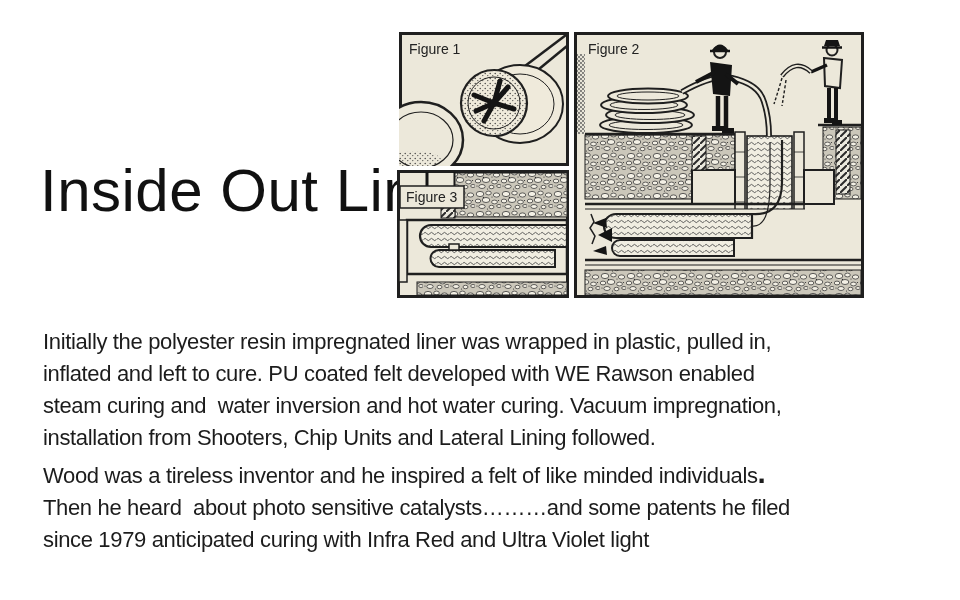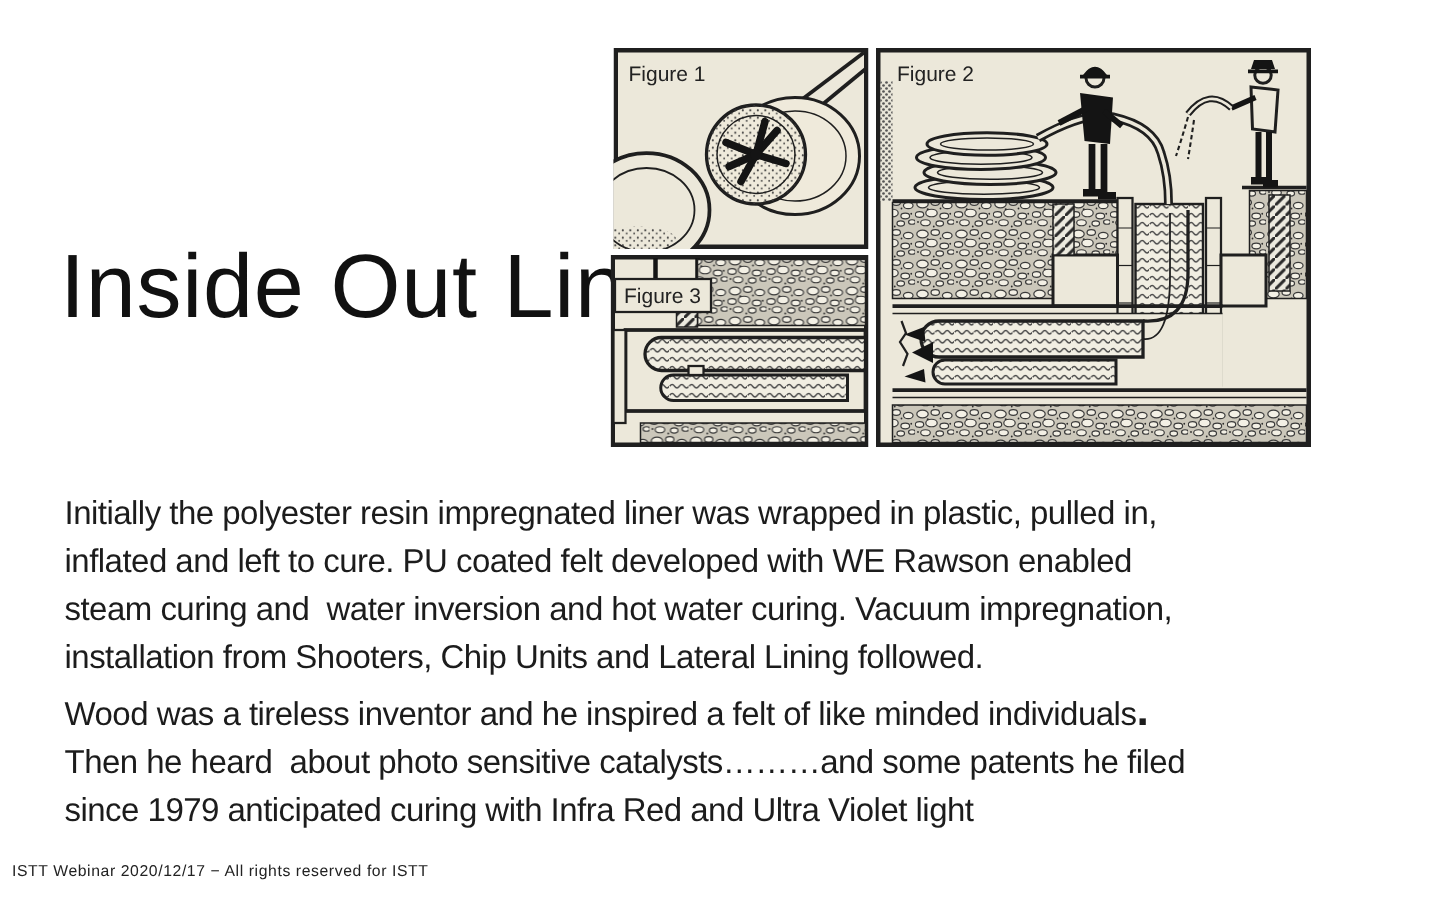--- a/index.html
+++ b/index.html
@@ -4,21 +4,21 @@
 <style>
   html,body{margin:0;padding:0;}
   body{width:960px;height:600px;background:#ffffff;overflow:hidden;
        font-family:"Liberation Sans",sans-serif;color:#1a1a1a;position:relative;}
   .slide{position:absolute;inset:0;background:#ffffff;}
 
   .title{position:absolute;left:40px;top:156px;margin:0;
          font-size:60px;font-weight:400;letter-spacing:0.5px;color:#111;
          font-family:"Liberation Sans",sans-serif;white-space:nowrap;}
 
-  .figure-wrap{position:absolute;left:407px;top:30px;width:469px;height:270px;}
+  .figure-wrap{position:absolute;left:397px;top:30px;width:469px;height:270px;}
 
   .body-text{position:absolute;left:43px;top:326px;width:905px;
              font-size:22px;line-height:32px;letter-spacing:-0.35px;color:#1c1c1c;}
   .body-text p{margin:0;white-space:pre-wrap;}
   .body-text p + p{margin-top:6px;}
   .big-period{font-weight:700;font-size:1.35em;line-height:0;}
 
   .footer{position:absolute;left:8px;top:575px;font-size:10.5px;color:#222;
           letter-spacing:0.4px;font-family:"Liberation Sans",sans-serif;}
 
@@ -237,14 +237,13 @@
   <div class="body-text">
     <p>Initially the polyester resin impregnated liner was wrapped in plastic, pulled in,
 inflated and left to cure. PU coated felt developed with WE Rawson enabled
 steam curing and  water inversion and hot water curing. Vacuum impregnation,
 installation from Shooters, Chip Units and Lateral Lining followed.</p>
     <p><span>Wood was a tireless inventor and he inspired a felt of like minded individuals</span><span class="big-period">.</span><span>
 Then he heard  about photo sensitive catalysts………and some patents he filed
 since 1979 anticipated curing with Infra Red and Ultra Violet light</span></p>
   </div>
 
-  <div class="footer">ISTT Webinar 2020/12/17 − All rights reserved for ISTT</div>
 </div>
 
 </body></html>

